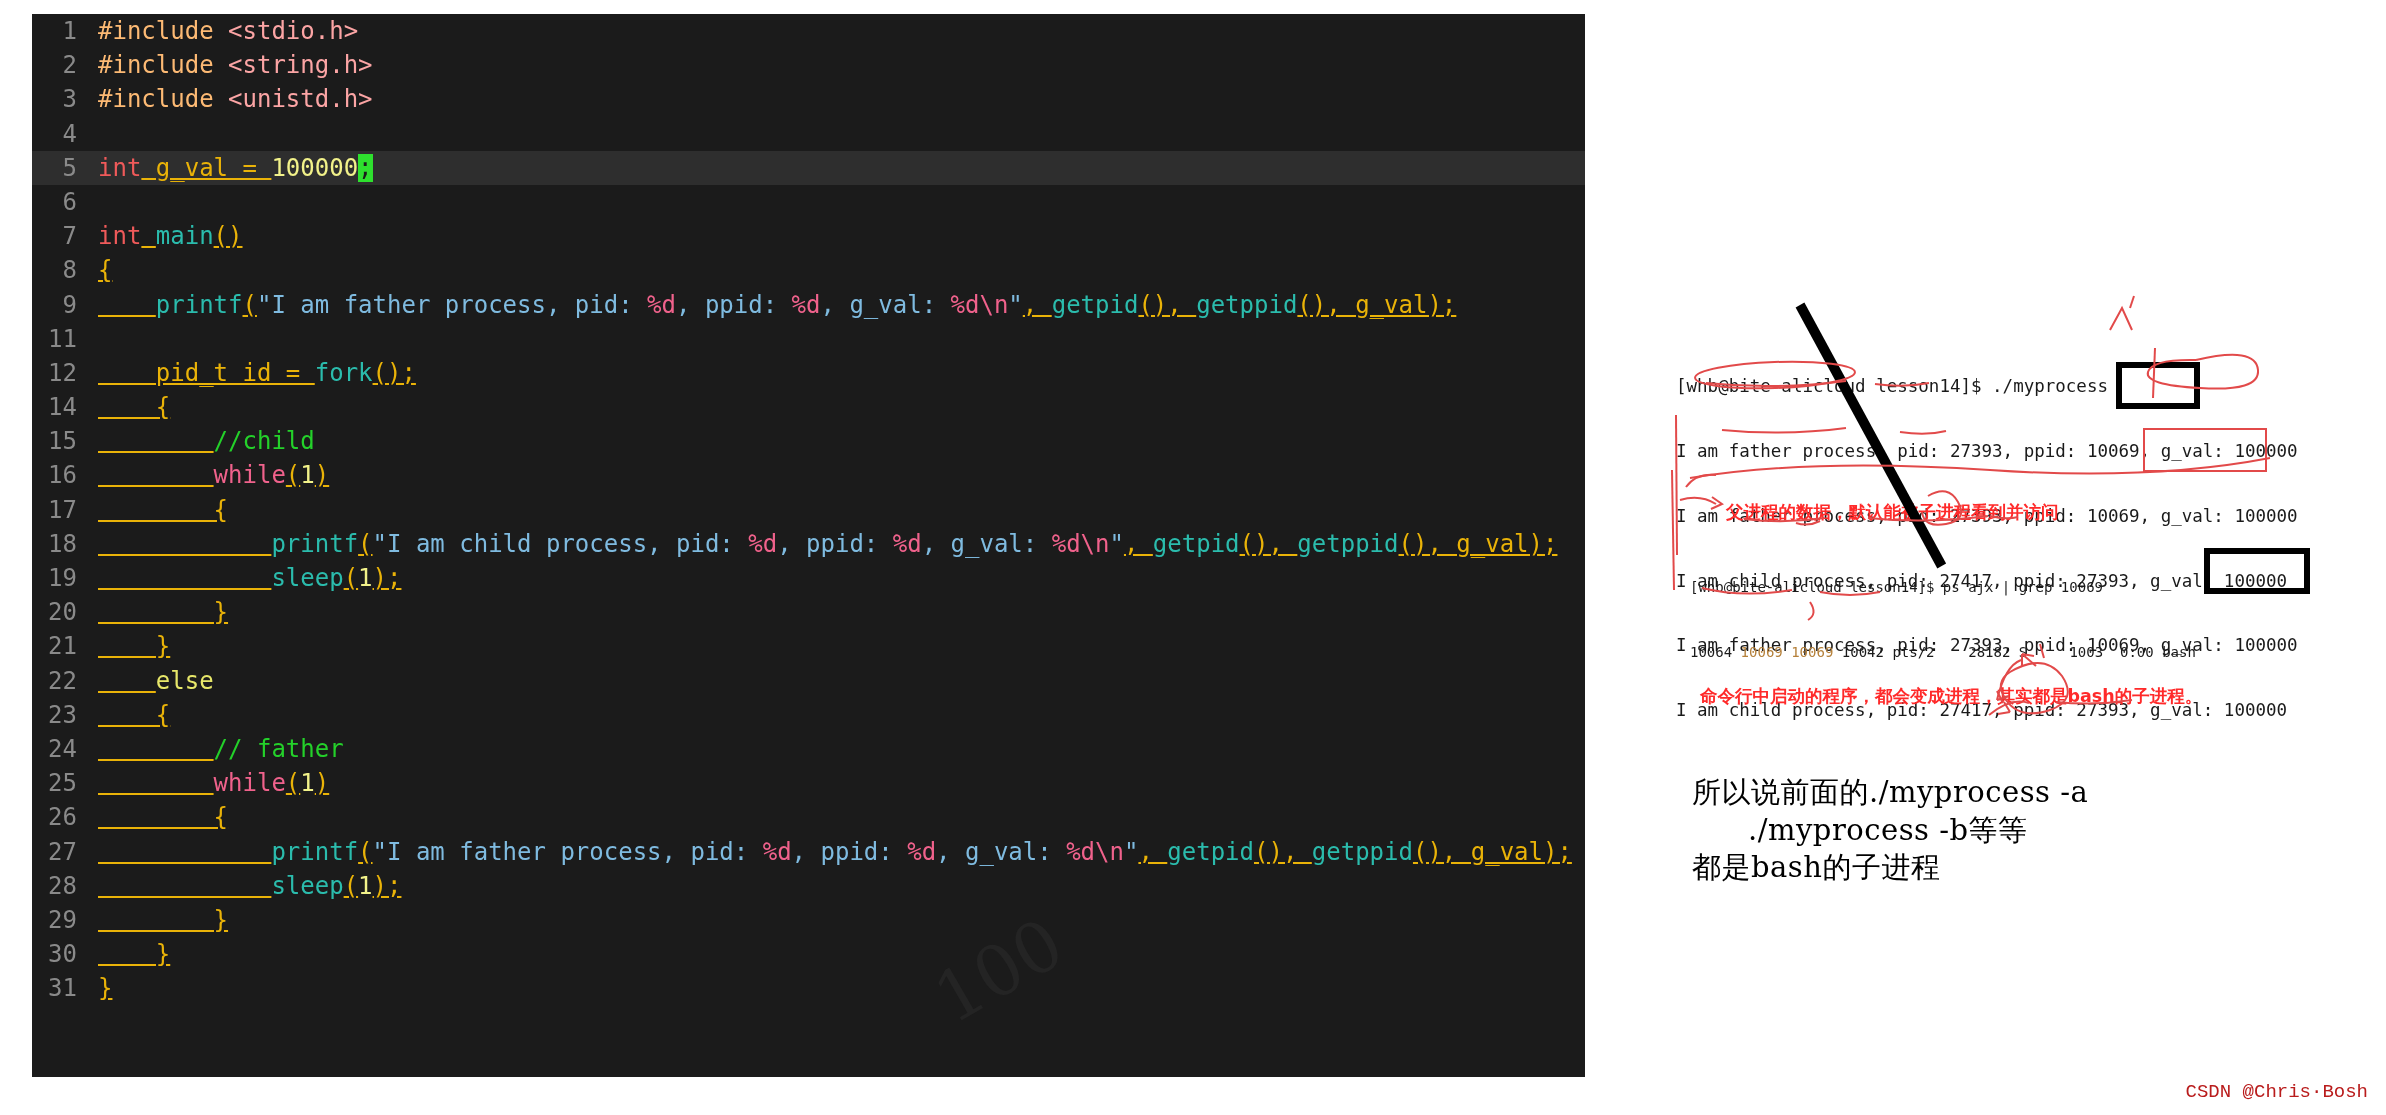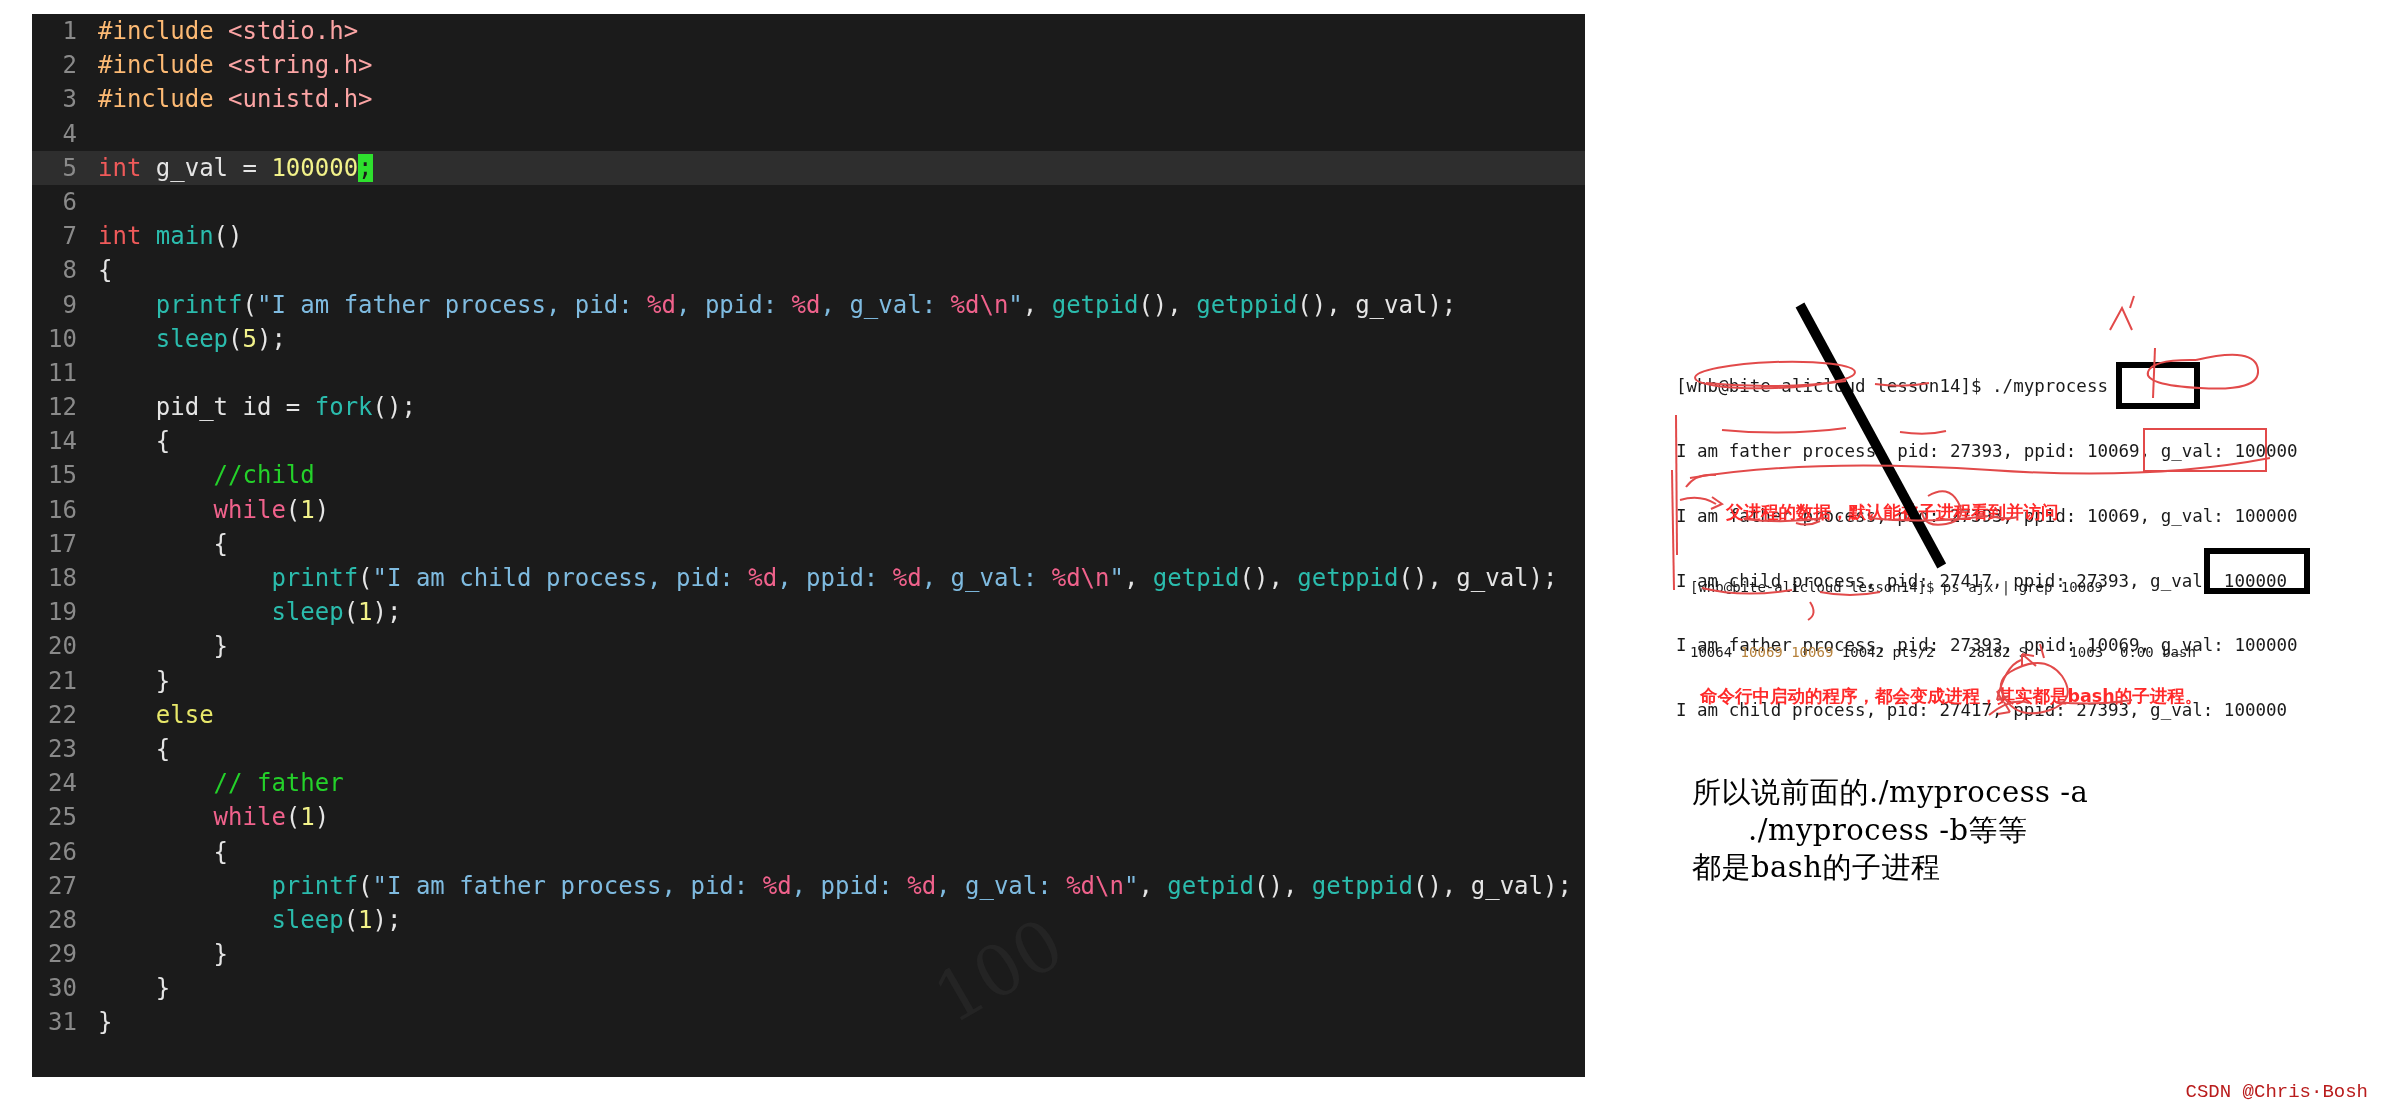--- a/index.html
+++ b/index.html
@@ -37,21 +37,21 @@
   .t-def   {color:#f05a5a;}
   .t-kw    {color:#e8e86a;}
   .t-kwr   {color:#f0628c;}
   .t-fn    {color:#2bbcad;}
   .t-str   {color:#7fbbe0;}
   .t-fmt   {color:#f0628c;}
   .t-num   {color:#f2f28a;text-align:right;}
   .t-com   {color:#24d12a;}
   .t-inc   {color:#fdba74;}
   .t-hdr   {color:#fca5a5;}
-  .t-pl    {color:#e5e5e5;}
+  .t-pl    {color:#eab308;text-decoration:underline;}
   .t-cursor{background:#2ee02e;color:#1b1b1b;}
 
   
   #shot{
     position:absolute;left:1676px;top:333px;width:582px;
     font-family:"DejaVu Sans Mono","Liberation Mono",monospace;
     font-size:17.5px;line-height:21.6px;color:#1a1a1a;
     white-space:pre;
   }
   #shot2{
@@ -124,21 +124,20 @@
   <div id="code-lines">
       <div class="code-line"><span class="ln">1</span><span class="ctext"><span class="t-inc">#include </span><span class="t-hdr">&lt;stdio.h&gt;</span></span></div>
       <div class="code-line"><span class="ln">2</span><span class="ctext"><span class="t-inc">#include </span><span class="t-hdr">&lt;string.h&gt;</span></span></div>
       <div class="code-line"><span class="ln">3</span><span class="ctext"><span class="t-inc">#include </span><span class="t-hdr">&lt;unistd.h&gt;</span></span></div>
       <div class="code-line"><span class="ln">4</span><span class="ctext"></span></div>
       <div class="code-line hl"><span class="ln">5</span><span class="ctext"><span class="t-def">int</span><span class="t-pl"> g_val = </span><span class="t-num">100000</span><span class="t-cursor">;</span></span></div>
       <div class="code-line"><span class="ln">6</span><span class="ctext"></span></div>
       <div class="code-line"><span class="ln">7</span><span class="ctext"><span class="t-def">int</span><span class="t-pl"> </span><span class="t-fn">main</span><span class="t-pl">()</span></span></div>
       <div class="code-line"><span class="ln">8</span><span class="ctext"><span class="t-pl">{</span></span></div>
       <div class="code-line"><span class="ln">9</span><span class="ctext"><span class="t-pl">    </span><span class="t-fn">printf</span><span class="t-pl">(</span><span class="t-str">"I am father process, pid: </span><span class="t-fmt">%d</span><span class="t-str">, ppid: </span><span class="t-fmt">%d</span><span class="t-str">, g_val: </span><span class="t-fmt">%d\n</span><span class="t-str">"</span><span class="t-pl">, </span><span class="t-fn">getpid</span><span class="t-pl">(), </span><span class="t-fn">getppid</span><span class="t-pl">(), g_val);</span></span></div>
-      <div class="code-line"><span class="ln">10</span><span class="ctext"><span class="t-pl">    </span><span class="t-fn">sleep</span><span class="t-pl">(</span><span class="t-num">5</span><span class="t-pl">);</span></span></div>
       <div class="code-line"><span class="ln">11</span><span class="ctext"></span></div>
       <div class="code-line"><span class="ln">12</span><span class="ctext"><span class="t-pl">    pid_t id = </span><span class="t-fn">fork</span><span class="t-pl">();</span></span></div>
       <div class="code-line"><span class="ln">14</span><span class="ctext"><span class="t-pl">    {</span></span></div>
       <div class="code-line"><span class="ln">15</span><span class="ctext"><span class="t-pl">        </span><span class="t-com">//child</span></span></div>
       <div class="code-line"><span class="ln">16</span><span class="ctext"><span class="t-pl">        </span><span class="t-kwr">while</span><span class="t-pl">(</span><span class="t-num">1</span><span class="t-pl">)</span></span></div>
       <div class="code-line"><span class="ln">17</span><span class="ctext"><span class="t-pl">        {</span></span></div>
       <div class="code-line"><span class="ln">18</span><span class="ctext"><span class="t-pl">            </span><span class="t-fn">printf</span><span class="t-pl">(</span><span class="t-str">"I am child process, pid: </span><span class="t-fmt">%d</span><span class="t-str">, ppid: </span><span class="t-fmt">%d</span><span class="t-str">, g_val: </span><span class="t-fmt">%d\n</span><span class="t-str">"</span><span class="t-pl">, </span><span class="t-fn">getpid</span><span class="t-pl">(), </span><span class="t-fn">getppid</span><span class="t-pl">(), g_val);</span></span></div>
       <div class="code-line"><span class="ln">19</span><span class="ctext"><span class="t-pl">            </span><span class="t-fn">sleep</span><span class="t-pl">(</span><span class="t-num">1</span><span class="t-pl">);</span></span></div>
       <div class="code-line"><span class="ln">20</span><span class="ctext"><span class="t-pl">        }</span></span></div>
       <div class="code-line"><span class="ln">21</span><span class="ctext"><span class="t-pl">    }</span></span></div>

